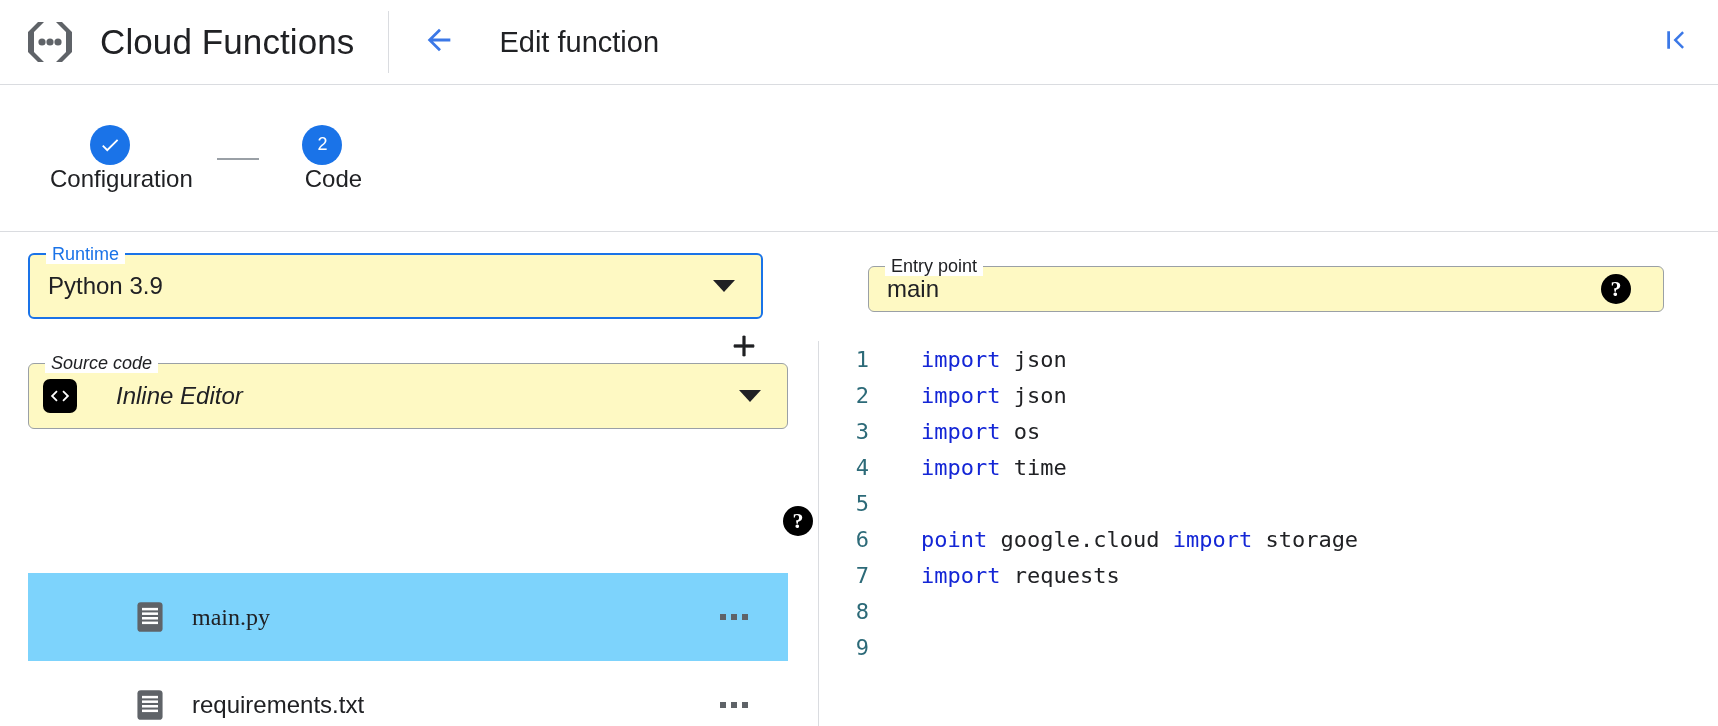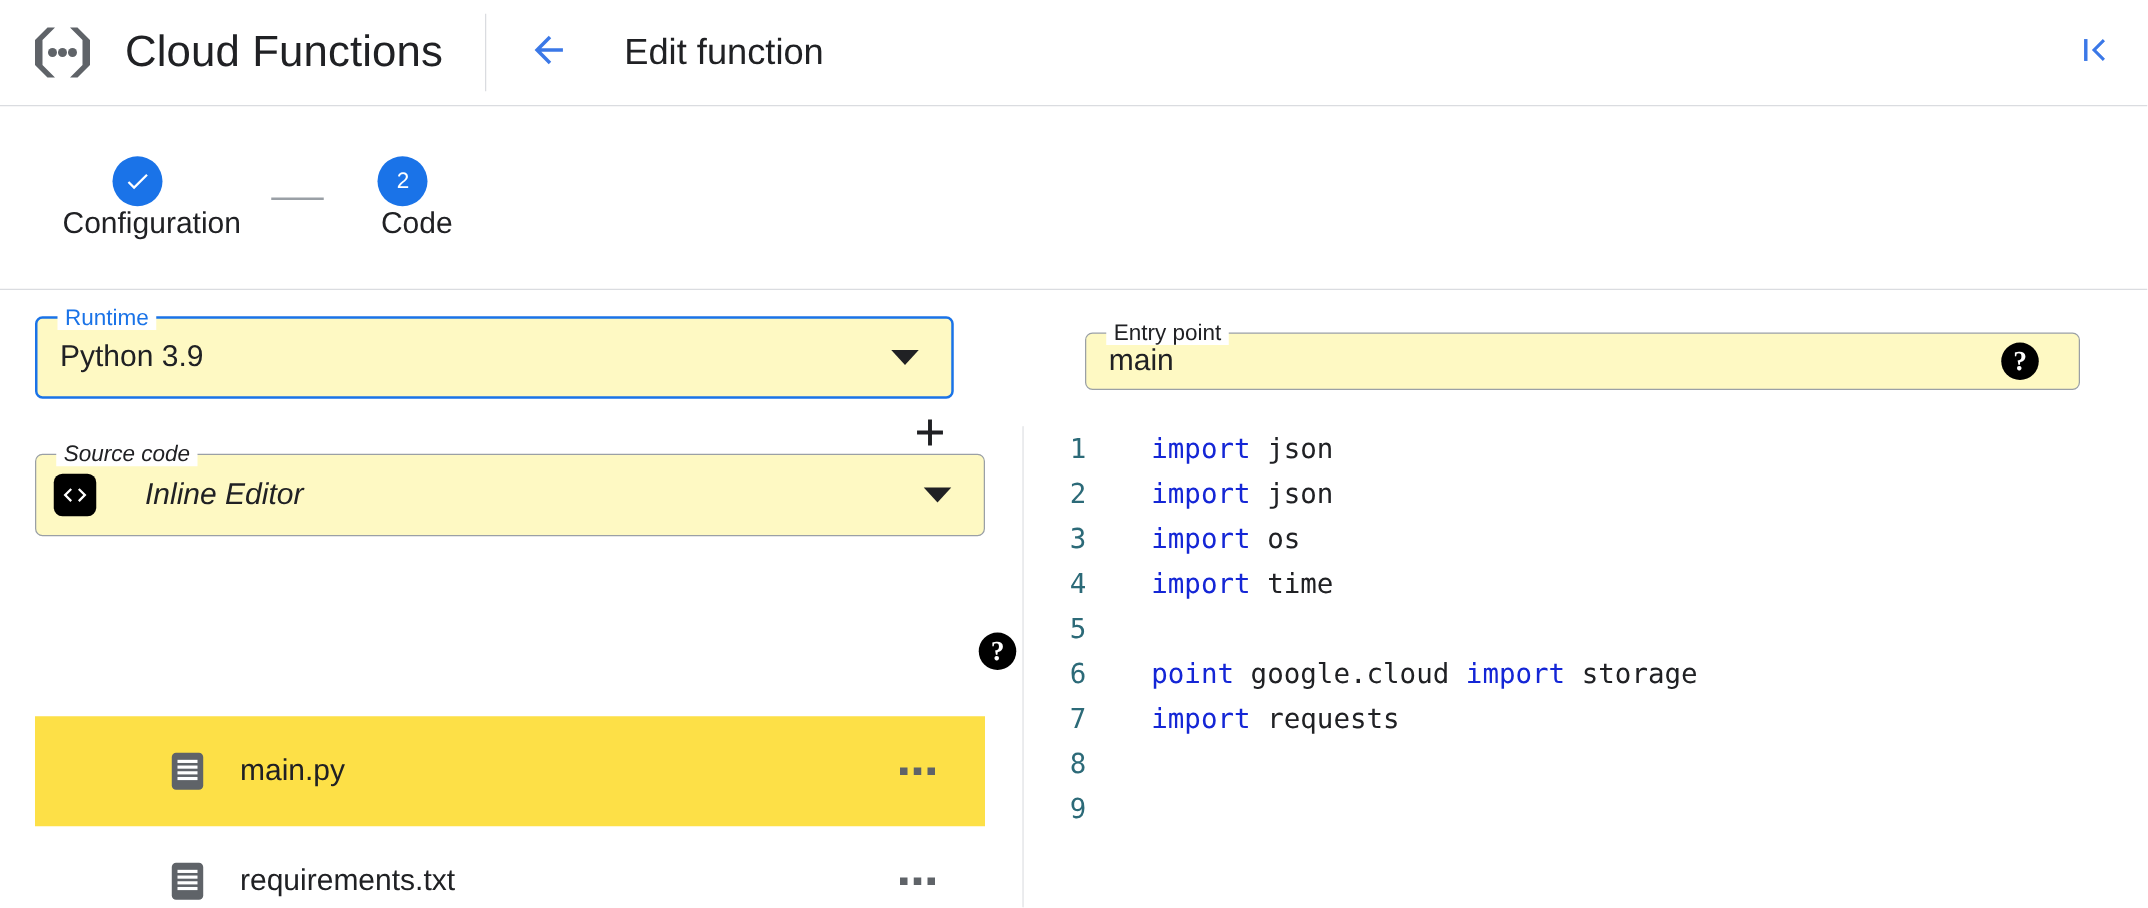--- a/index.html
+++ b/index.html
@@ -111,21 +111,21 @@
   .add-file-btn {
     position: absolute; right: 54px; top: 95px;
     width: 40px; height: 40px; cursor: pointer;
     display: flex; align-items: center; justify-content: center;
   }
   .file-list { position: absolute; left: 28px; top: 340px; width: 760px; }
   .file-row {
     position: relative; height: 88px; display: flex; align-items: center;
     cursor: pointer;
   }
-  .file-row.selected { background: #fde047; }
+  .file-row.selected { background: #7dd3fc; font-family: Liberation Serif, serif; }
   .file-icon { width: 28px; height: 32px; flex: 0 0 28px; margin-left: 108px; }
   .file-name { font-size: 24px; color: #202124; margin-left: 28px; white-space: nowrap; }
   .row-spacer { flex: 1 1 auto; }
   .row-menu {
     width: 44px; height: 44px; margin-right: 32px; flex: 0 0 44px;
     display: flex; align-items: center; justify-content: center; gap: 5px;
     cursor: pointer;
   }
   .row-menu i { width: 6px; height: 6px; background: #5f6368; display: block; }
 

